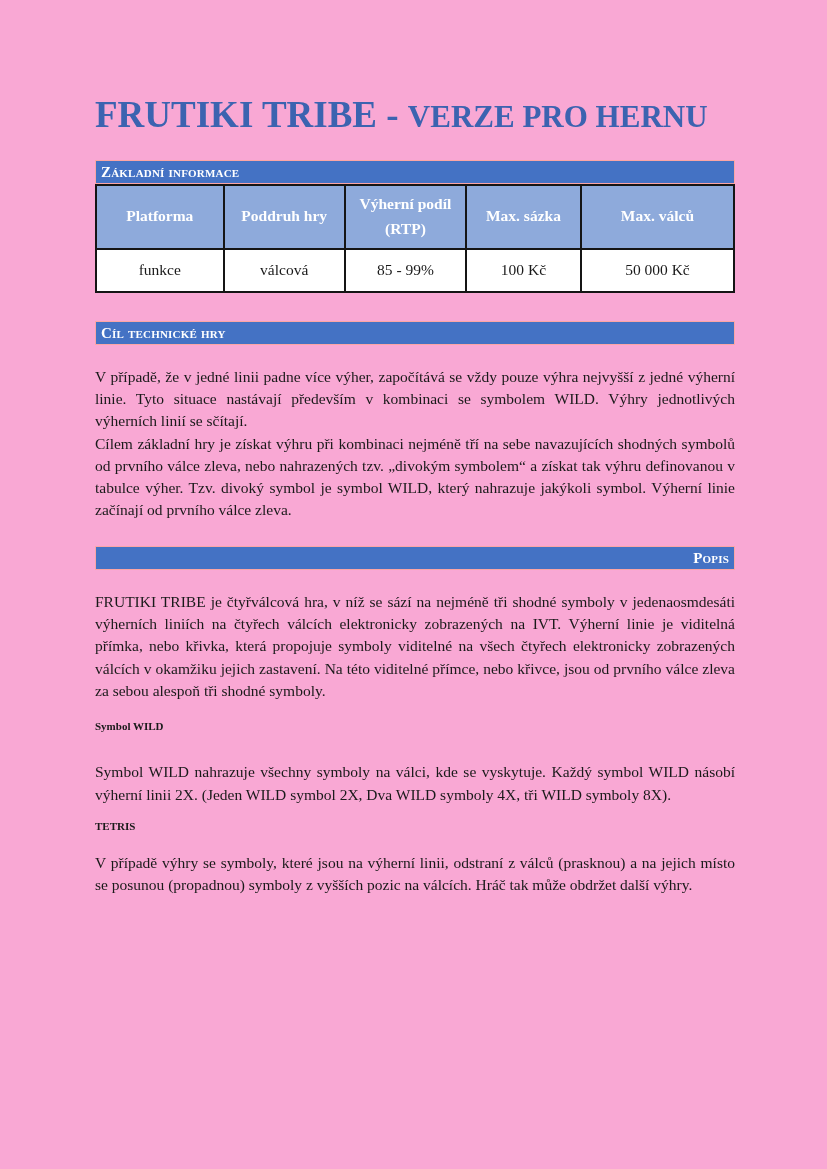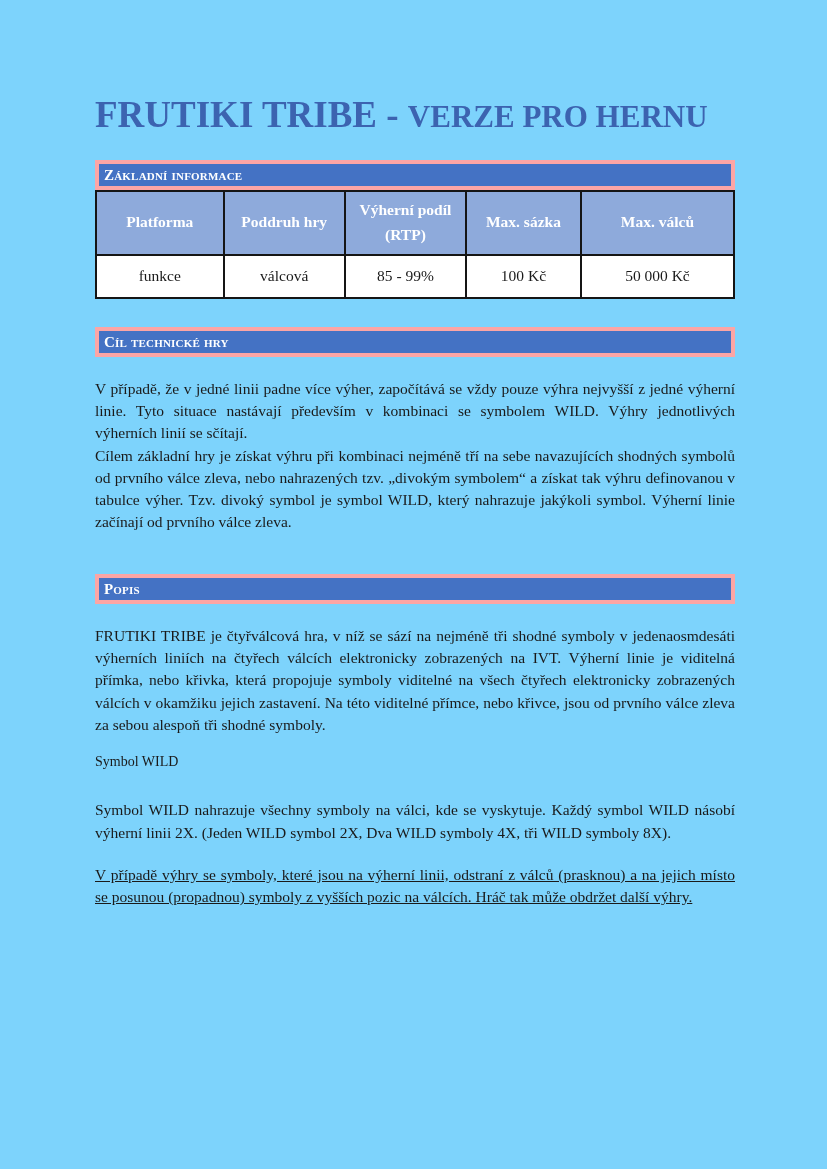--- a/index.html
+++ b/index.html
@@ -7,37 +7,37 @@
   body {
     width: 827px;
     height: 1169px;
     font-family: "Liberation Serif", serif;
     color: #1a1a1a;
     overflow: hidden;
   }
   .page {
     width: 827px;
     height: 1169px;
-    background: #7dd3fc;
+    background: #f9a8d4;
     padding: 95px 92px 0 95px;
   }
   
   .doc-title {
     color: #3c63b0;
     line-height: 1.1;
     white-space: nowrap;
     margin-bottom: 24px;
   }
   .doc-title .main { font-size: 37px; }
   .doc-title .sub  { font-size: 31px; }
 
   
   .section-bar {
     background: #4472c4;
-    border: 4px solid #fca5a5;
+    border: 1px solid #fca5a5;
     color: #ffffff;
     font-weight: bold;
     font-variant: small-caps;
     font-size: 15px;
     line-height: 16px;
     padding: 3px 5px;
     letter-spacing: 0.2px;
   }
 
   
@@ -65,35 +65,35 @@
     height: 43px;
   }
 
   
   .body-text {
     font-size: 15.5px;
     line-height: 22.3px;
     text-align: justify;
   }
   .sub-heading {
-    font-size: 14px;
-    font-weight: normal;
+    font-size: 11px;
+    font-weight: bold;
   }
 
   
   .bar-basic    { margin-top: 0; }
   .bar-goal     { margin-top: 28px; }
   .goal-text    { margin-top: 21px; }
-  .bar-desc     { margin-top: 40px; }
+  .bar-desc     { margin-top: 24px; text-align: right; }
   .desc-text    { margin-top: 21px; }
   .bar-features { margin-top: 15px; }
   .sub-wild     { margin-top: 18px; }
   .wild-text    { margin-top: 29px; }
   .sub-tetris   { margin-top: 14px; }
-  .tetris-text  { margin-top: 20px; text-decoration: underline; }
+  .tetris-text  { margin-top: 20px; }
 </style>
 </head>
 <body>
 
 <div class="page">
 
   <h1 class="doc-title"><span class="main">FRUTIKI TRIBE - </span><span class="sub">VERZE PRO HERNU</span></h1>
 
   <div class="section-bar bar-basic">Základní informace</div>
 
@@ -137,17 +137,18 @@
   <div class="body-text desc-text">
     <p>FRUTIKI TRIBE je čtyřválcová hra, v níž se sází na nejméně tři shodné symboly v jedenaosmdesáti výherních liniích na čtyřech válcích elektronicky zobrazených na IVT. Výherní linie je viditelná přímka, nebo křivka, která propojuje symboly viditelné na všech čtyřech elektronicky zobrazených válcích v okamžiku jejich zastavení. Na této viditelné přímce, nebo křivce, jsou od prvního válce zleva za sebou alespoň tři shodné symboly.</p>
   </div>
 
 
   <h2 class="sub-heading sub-wild">Symbol WILD</h2>
   <div class="body-text wild-text">
     <p>Symbol WILD nahrazuje všechny symboly na válci, kde se vyskytuje. Každý symbol WILD násobí výherní linii 2X. (Jeden WILD symbol 2X, Dva WILD symboly 4X, tři WILD symboly 8X).</p>
   </div>
 
+  <h2 class="sub-heading sub-tetris">TETRIS</h2>
   <div class="body-text tetris-text">
     <p>V případě výhry se symboly, které jsou na výherní linii, odstraní z válců (prasknou) a na jejich místo se posunou (propadnou) symboly z vyšších pozic na válcích. Hráč tak může obdržet další výhry.</p>
   </div>
 
 </div>
 
 </body></html>

